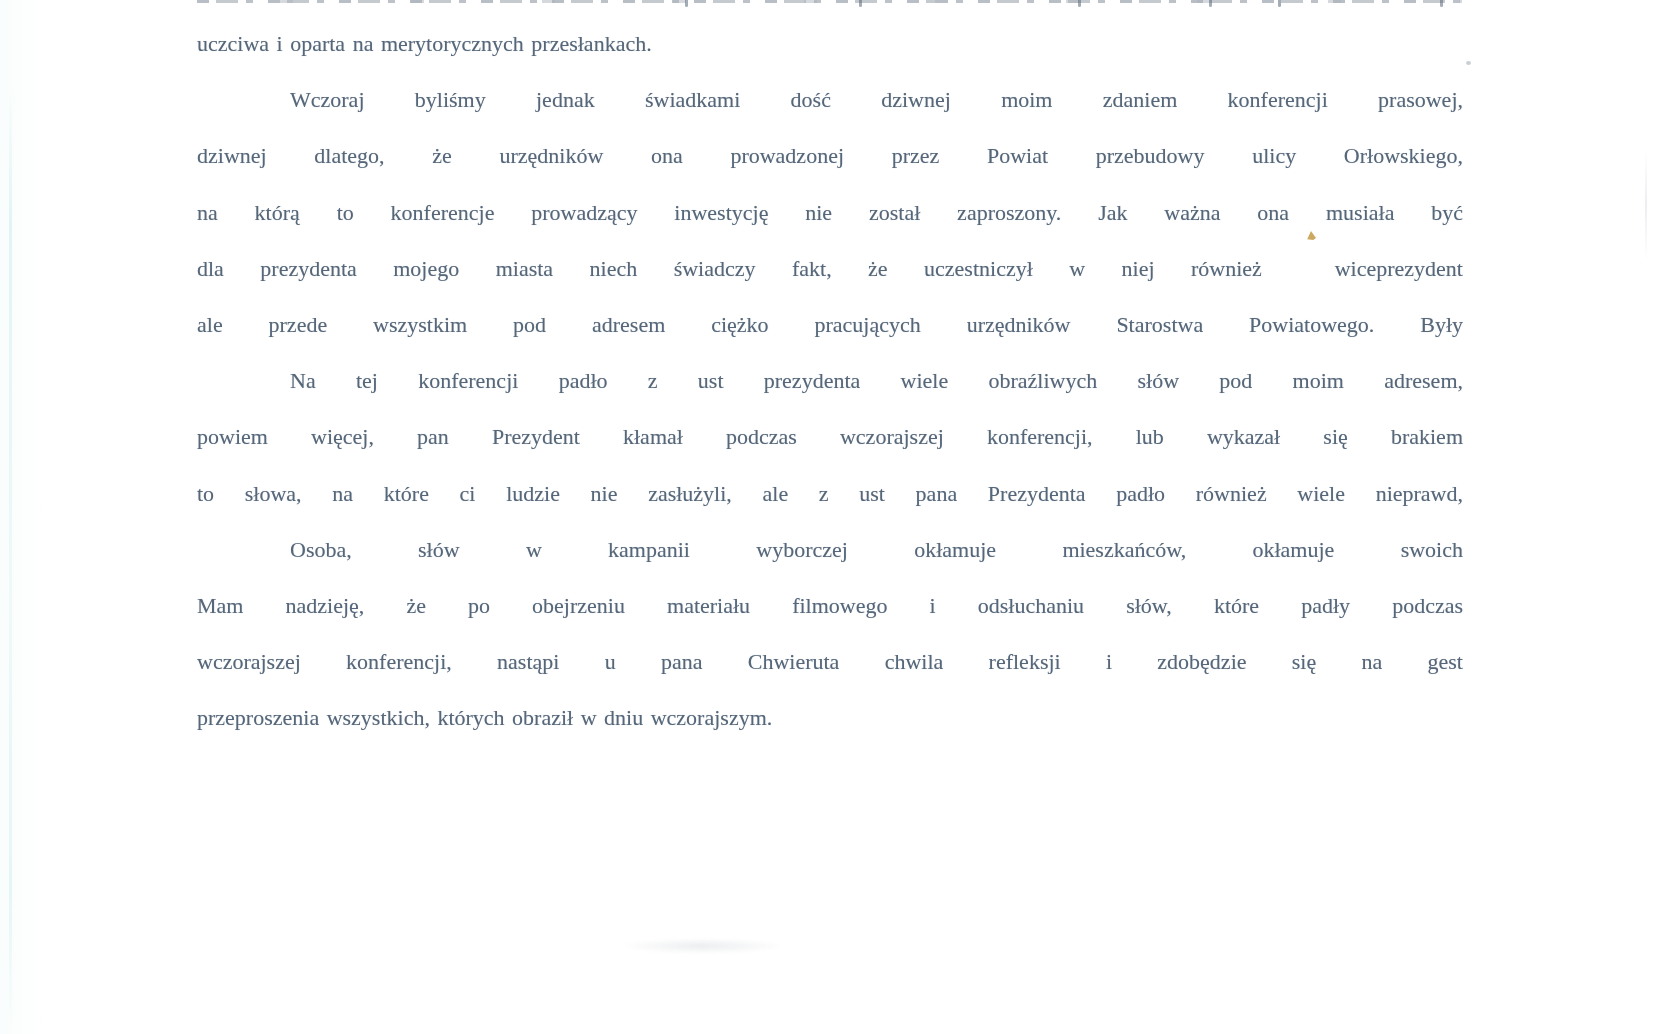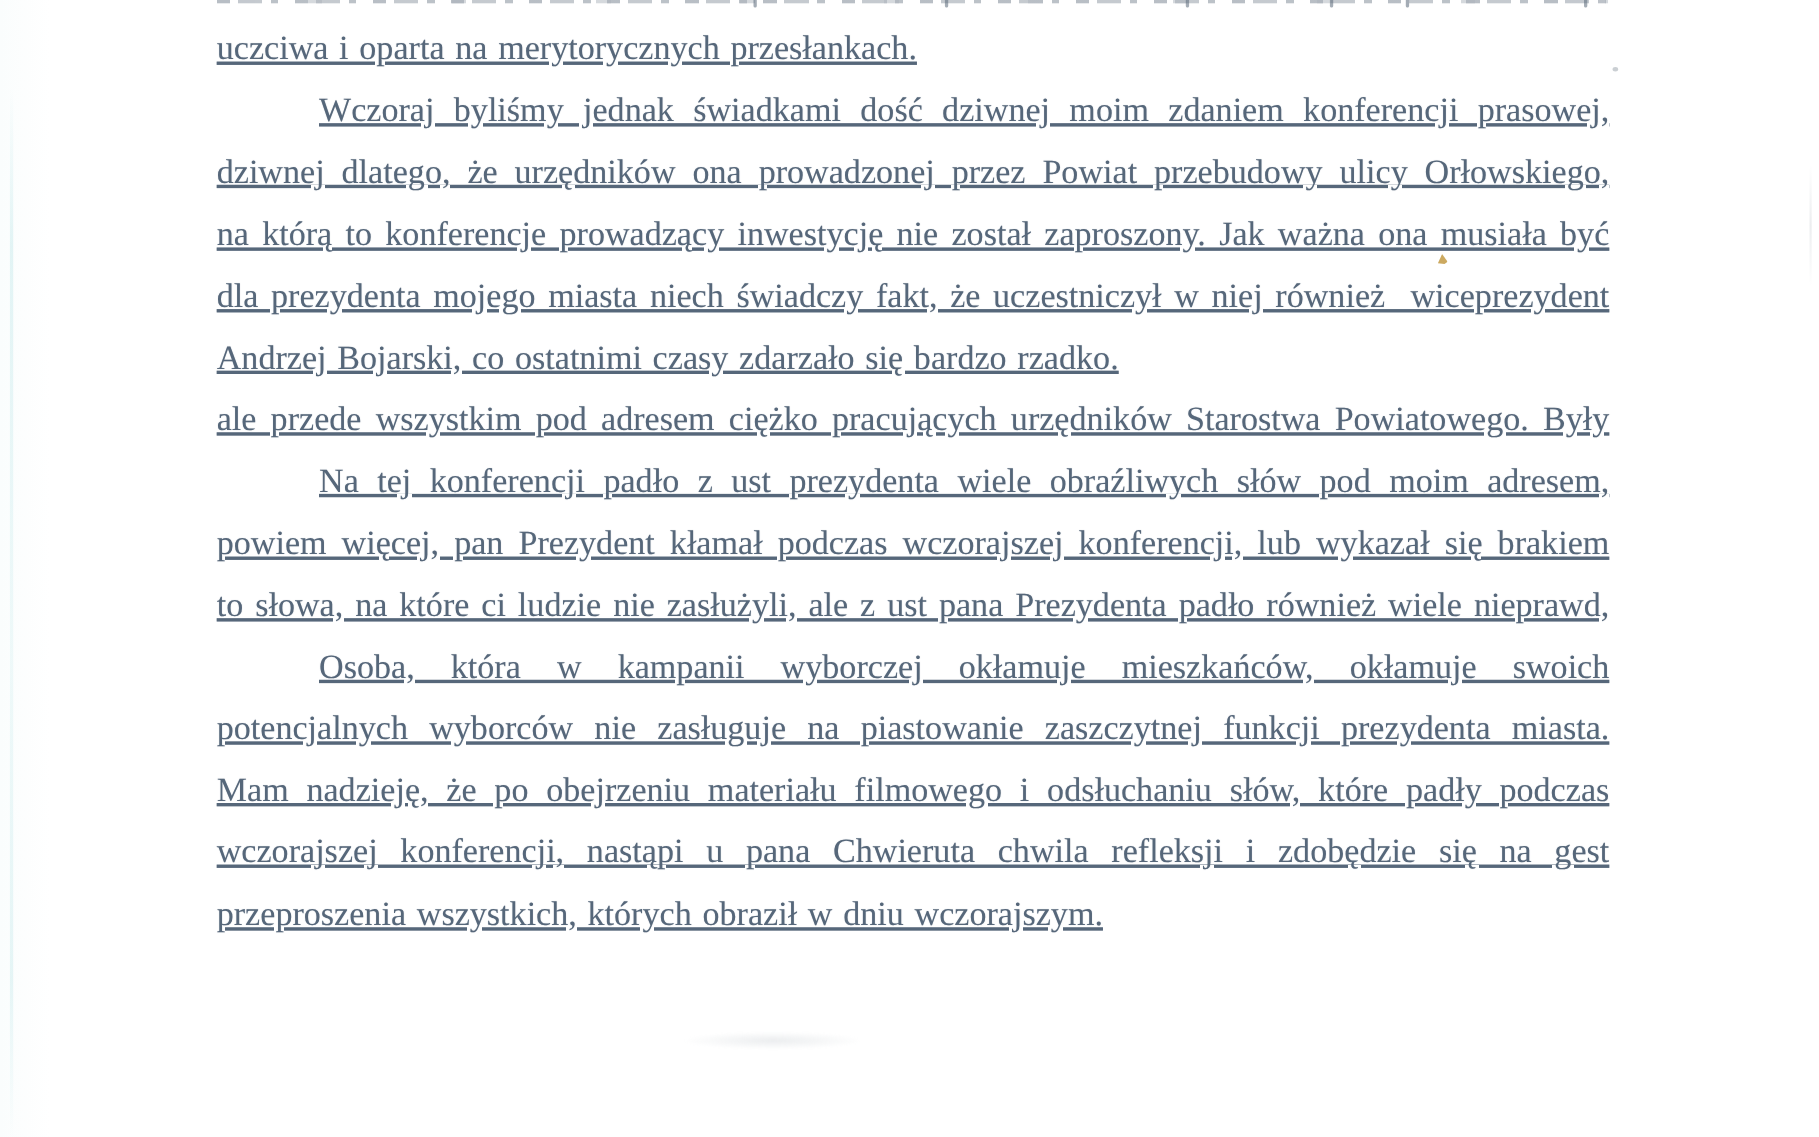--- a/index.html
+++ b/index.html
@@ -32,24 +32,23 @@
       rgba(200,235,236,0.25) 55%,
       rgba(195,232,234,0.4) 85%,
       rgba(195,232,234,0) 100%);
   }
   .textblock {
     position: absolute;
     left: 197px;
     top: 16px;
     width: 1266px;
     color: var(--ink, #56677a);
-    font-size: 31px;
+    font-size: 22px;
     text-shadow: 0 0 1px rgba(86,103,122,0.35);
     word-spacing: 2px;
-    text-decoration: underline;
   }
   .line {
     height: 56.2px;
     line-height: 56.2px;
     white-space: normal;
     text-align: left;
   }
   .line.justify {
     text-align: justify;
     text-align-last: justify;
@@ -146,27 +145,25 @@
     <span class="desc" style="left:1081px"></span>
     <span class="desc" style="left:1243px"></span>
   </div>
 
   <div class="textblock">
       <div class="line">uczciwa i oparta na merytorycznych przesłankach.</div>
       <div class="line justify indent">Wczoraj byliśmy jednak świadkami dość dziwnej moim zdaniem konferencji prasowej,</div>
       <div class="line justify">dziwnej dlatego, że urzędników ona prowadzonej przez Powiat przebudowy ulicy Orłowskiego,</div>
       <div class="line justify">na którą to konferencje prowadzący inwestycję nie został zaproszony. Jak ważna ona musiała być</div>
       <div class="line justify">dla prezydenta mojego miasta niech świadczy fakt, że uczestniczył w niej również&nbsp; wiceprezydent</div>
-      <div class="line">Andrzej Bojarski, co ostatnimi czasy zdarzało się bardzo rzadko.</div>
       <div class="line justify">ale przede wszystkim pod adresem ciężko pracujących urzędników Starostwa Powiatowego. Były</div>
       <div class="line justify indent">Na tej konferencji padło z ust prezydenta wiele obraźliwych słów pod moim adresem,</div>
       <div class="line justify">powiem więcej, pan Prezydent kłamał podczas wczorajszej konferencji, lub wykazał się brakiem</div>
       <div class="line justify">to słowa, na które ci ludzie nie zasłużyli, ale z ust pana Prezydenta padło również wiele nieprawd,</div>
-      <div class="line justify indent">Osoba, która w kampanii wyborczej okłamuje mieszkańców, okłamuje swoich</div>
-      <div class="line justify">potencjalnych wyborców nie zasługuje na piastowanie zaszczytnej funkcji prezydenta miasta.</div>
+      <div class="line justify indent">Osoba, słów w kampanii wyborczej okłamuje mieszkańców, okłamuje swoich</div>
       <div class="line justify">Mam nadzieję, że po obejrzeniu materiału filmowego i odsłuchaniu słów, które padły podczas</div>
       <div class="line justify">wczorajszej konferencji, nastąpi u pana Chwieruta chwila refleksji i zdobędzie się na gest</div>
       <div class="line">przeproszenia wszystkich, których obraził w dniu wczorajszym.</div>
     </div>
 
   <div class="speck-gold"></div>
   <div class="speck-gray"></div>
   <div class="smudge-bottom"></div>
   <div class="smudge-right"></div>
 

